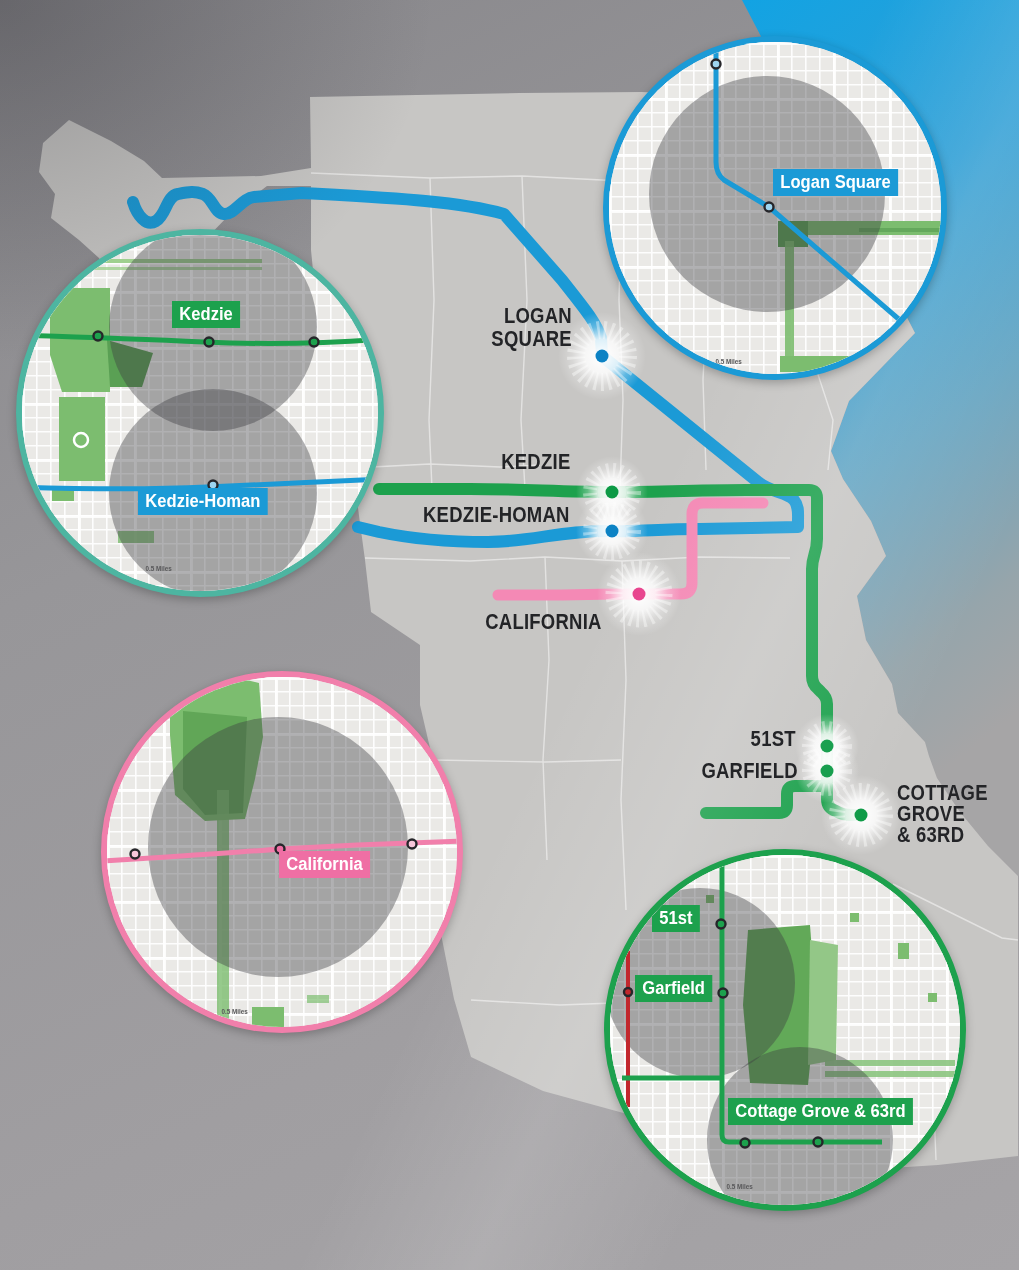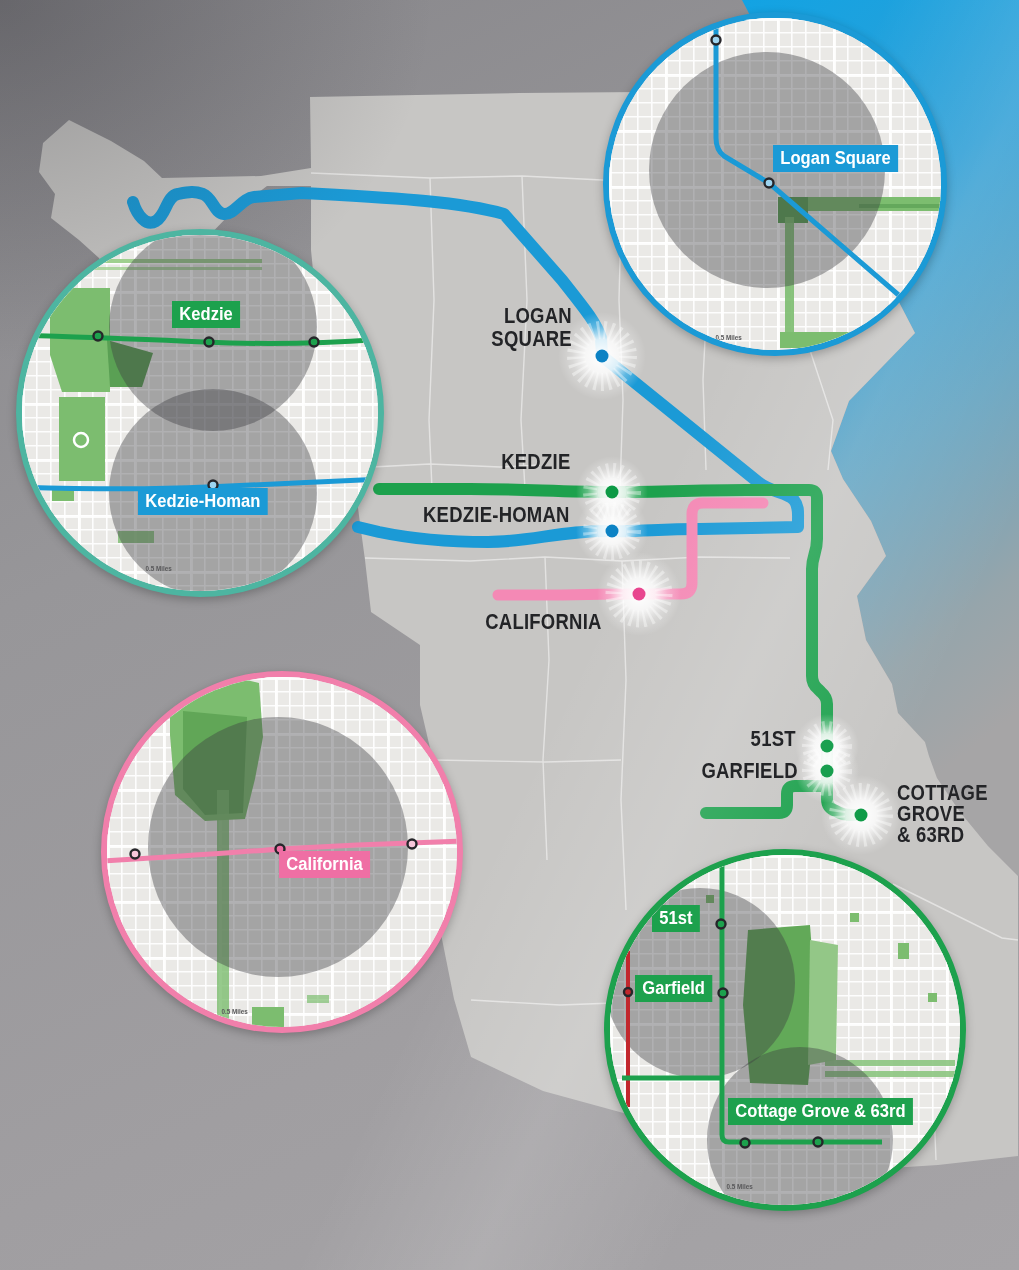--- a/index.html
+++ b/index.html
@@ -136,21 +136,21 @@
   </div>
   <div class="mlabel r" style="right:221px;top:759px;">
     <div>GARFIELD</div>
   </div>
   <div class="mlabel l" style="left:897px;top:782px;">
     <div>COTTAGE</div>
     <div>GROVE</div>
     <div>&amp; 63RD</div>
   </div>
 
-  <div class="inset" style="left:603px;top:12px;width:332px;height:332px;border:6px solid #1b9ad6;background:#eae9e6;">
+  <div class="inset" style="left:603px;top:36px;width:332px;height:332px;border:6px solid #1b9ad6;background:#eae9e6;">
     <svg width="332" height="332" viewBox="0 0 332 332">
       <defs>
         <pattern id="g1" width="14" height="14" patternUnits="userSpaceOnUse">
             <path d="M0 .8H14 M.8 0V14" stroke="#fff" stroke-width="1.6"></path>
           </pattern>
         <pattern id="a1" width="56" height="56" patternUnits="userSpaceOnUse">
             <path d="M0 1.5H56 M1.5 0V56" stroke="#fff" stroke-width="3"></path>
           </pattern>
       </defs>
       <rect width="332" height="332" fill="#eae9e6"></rect>

